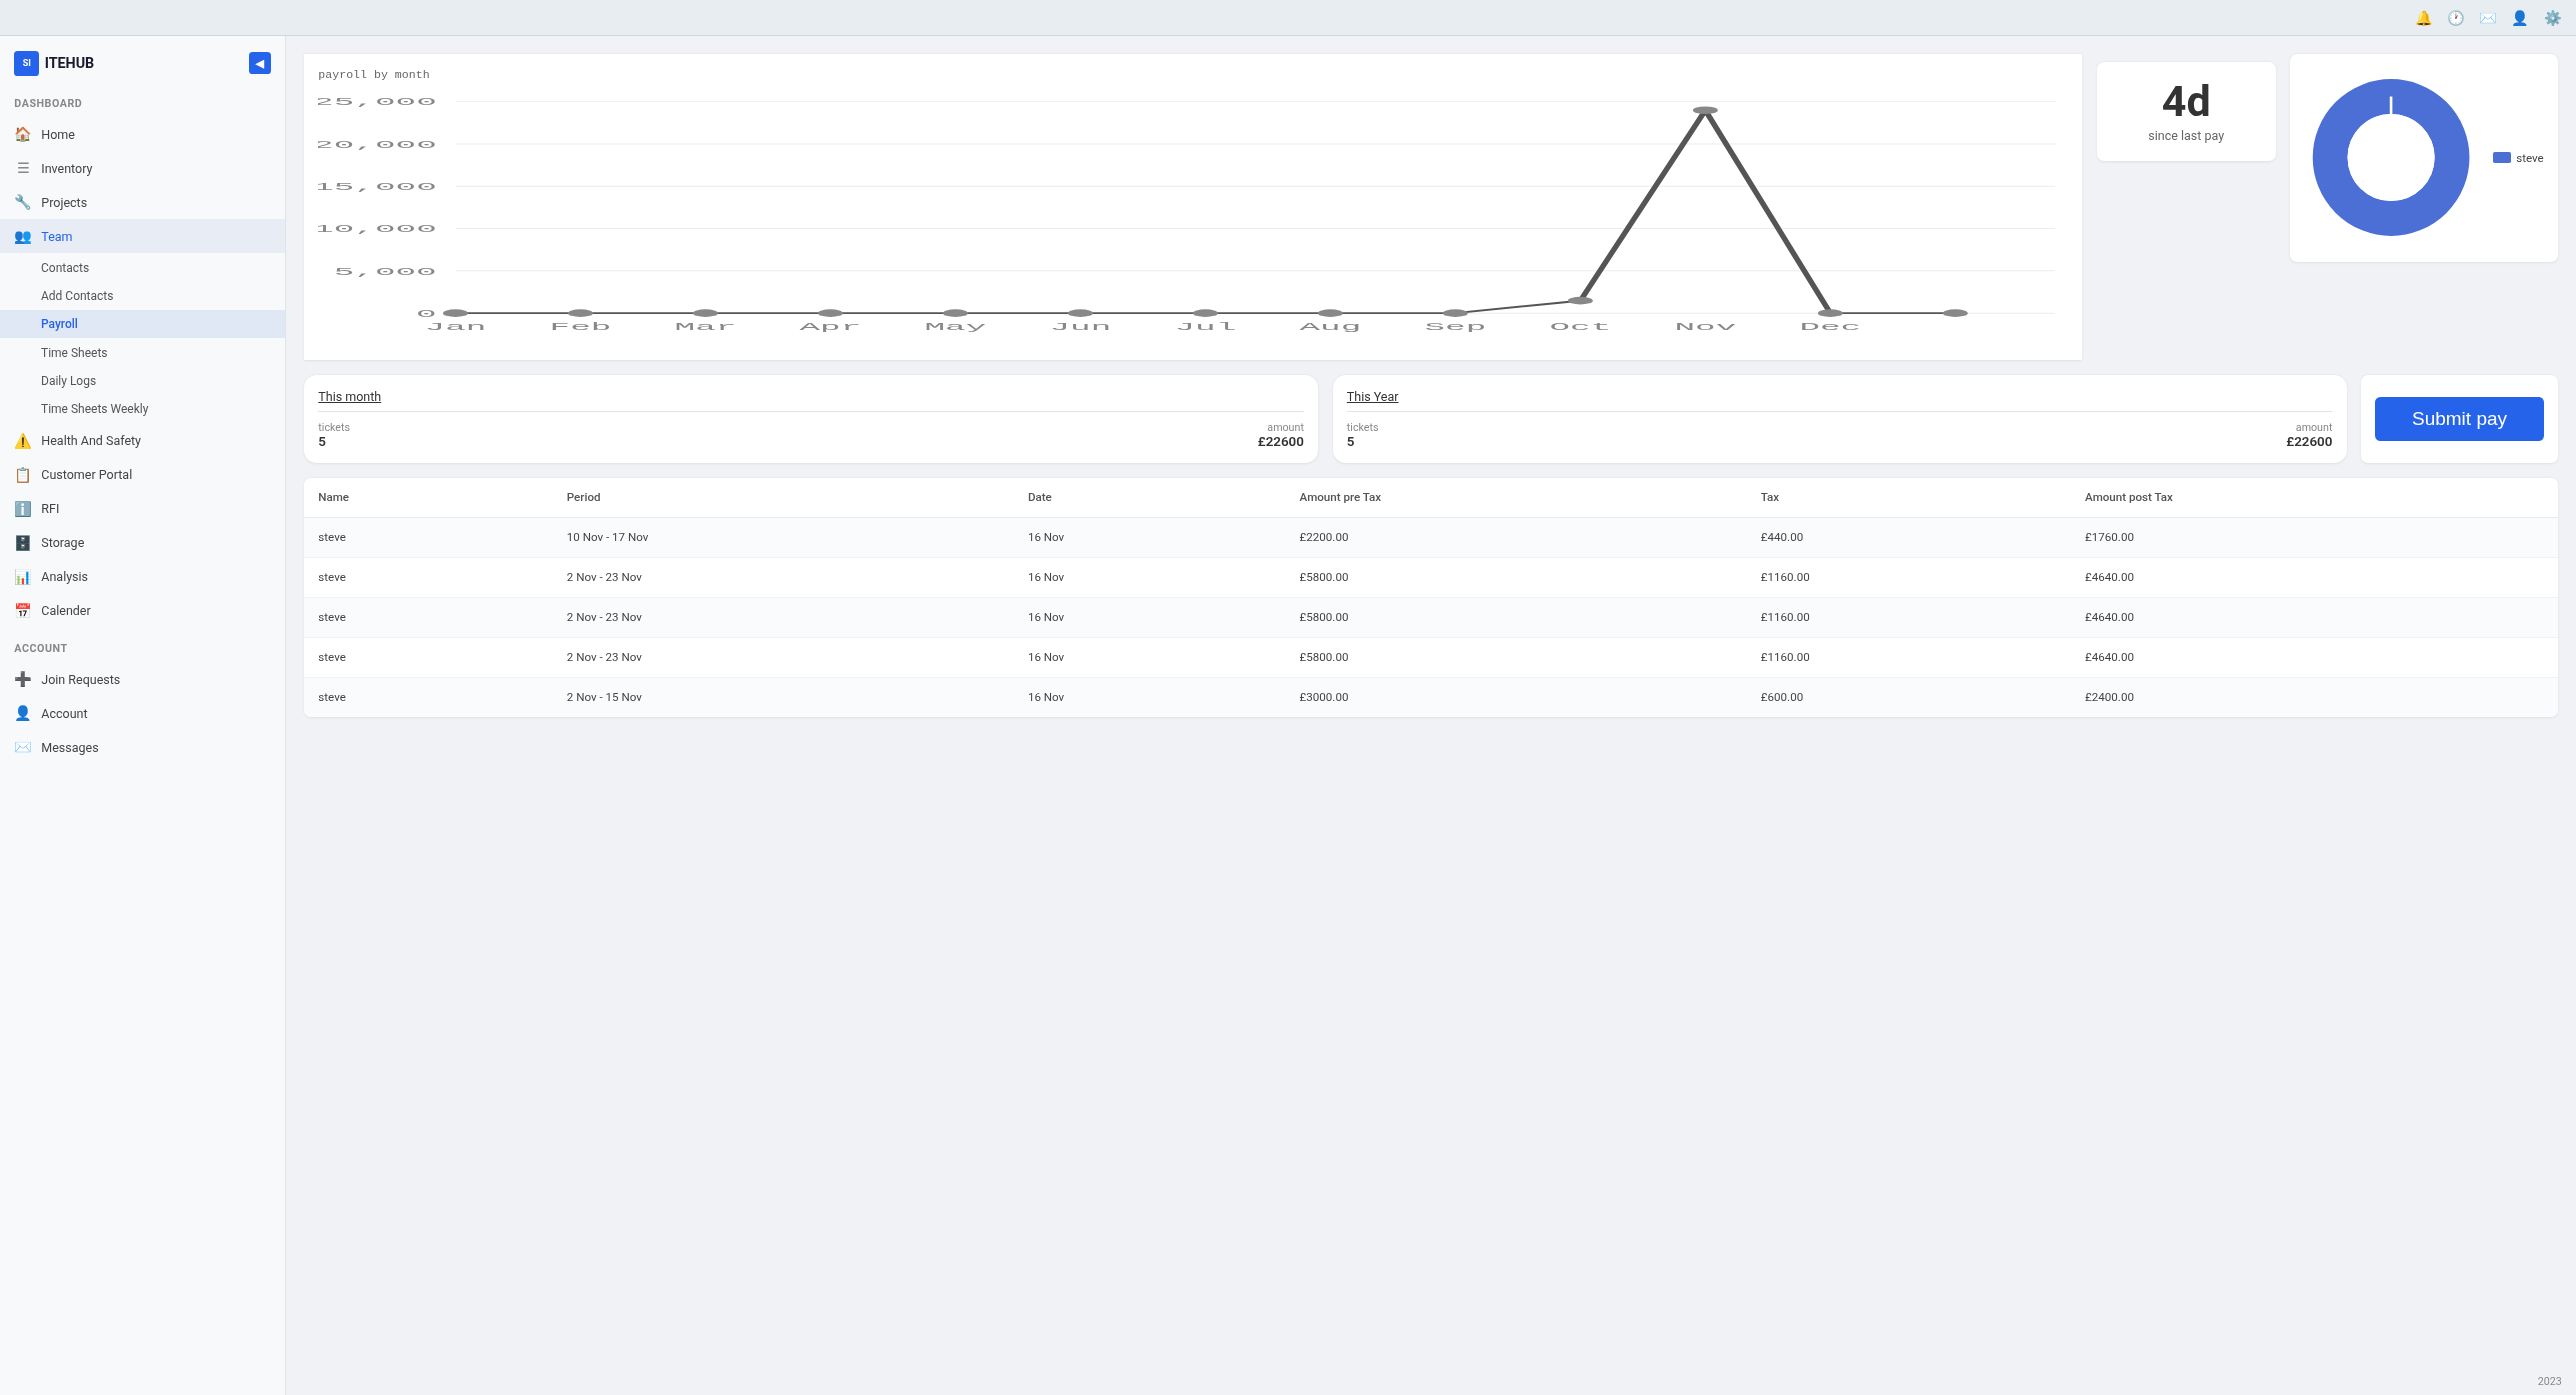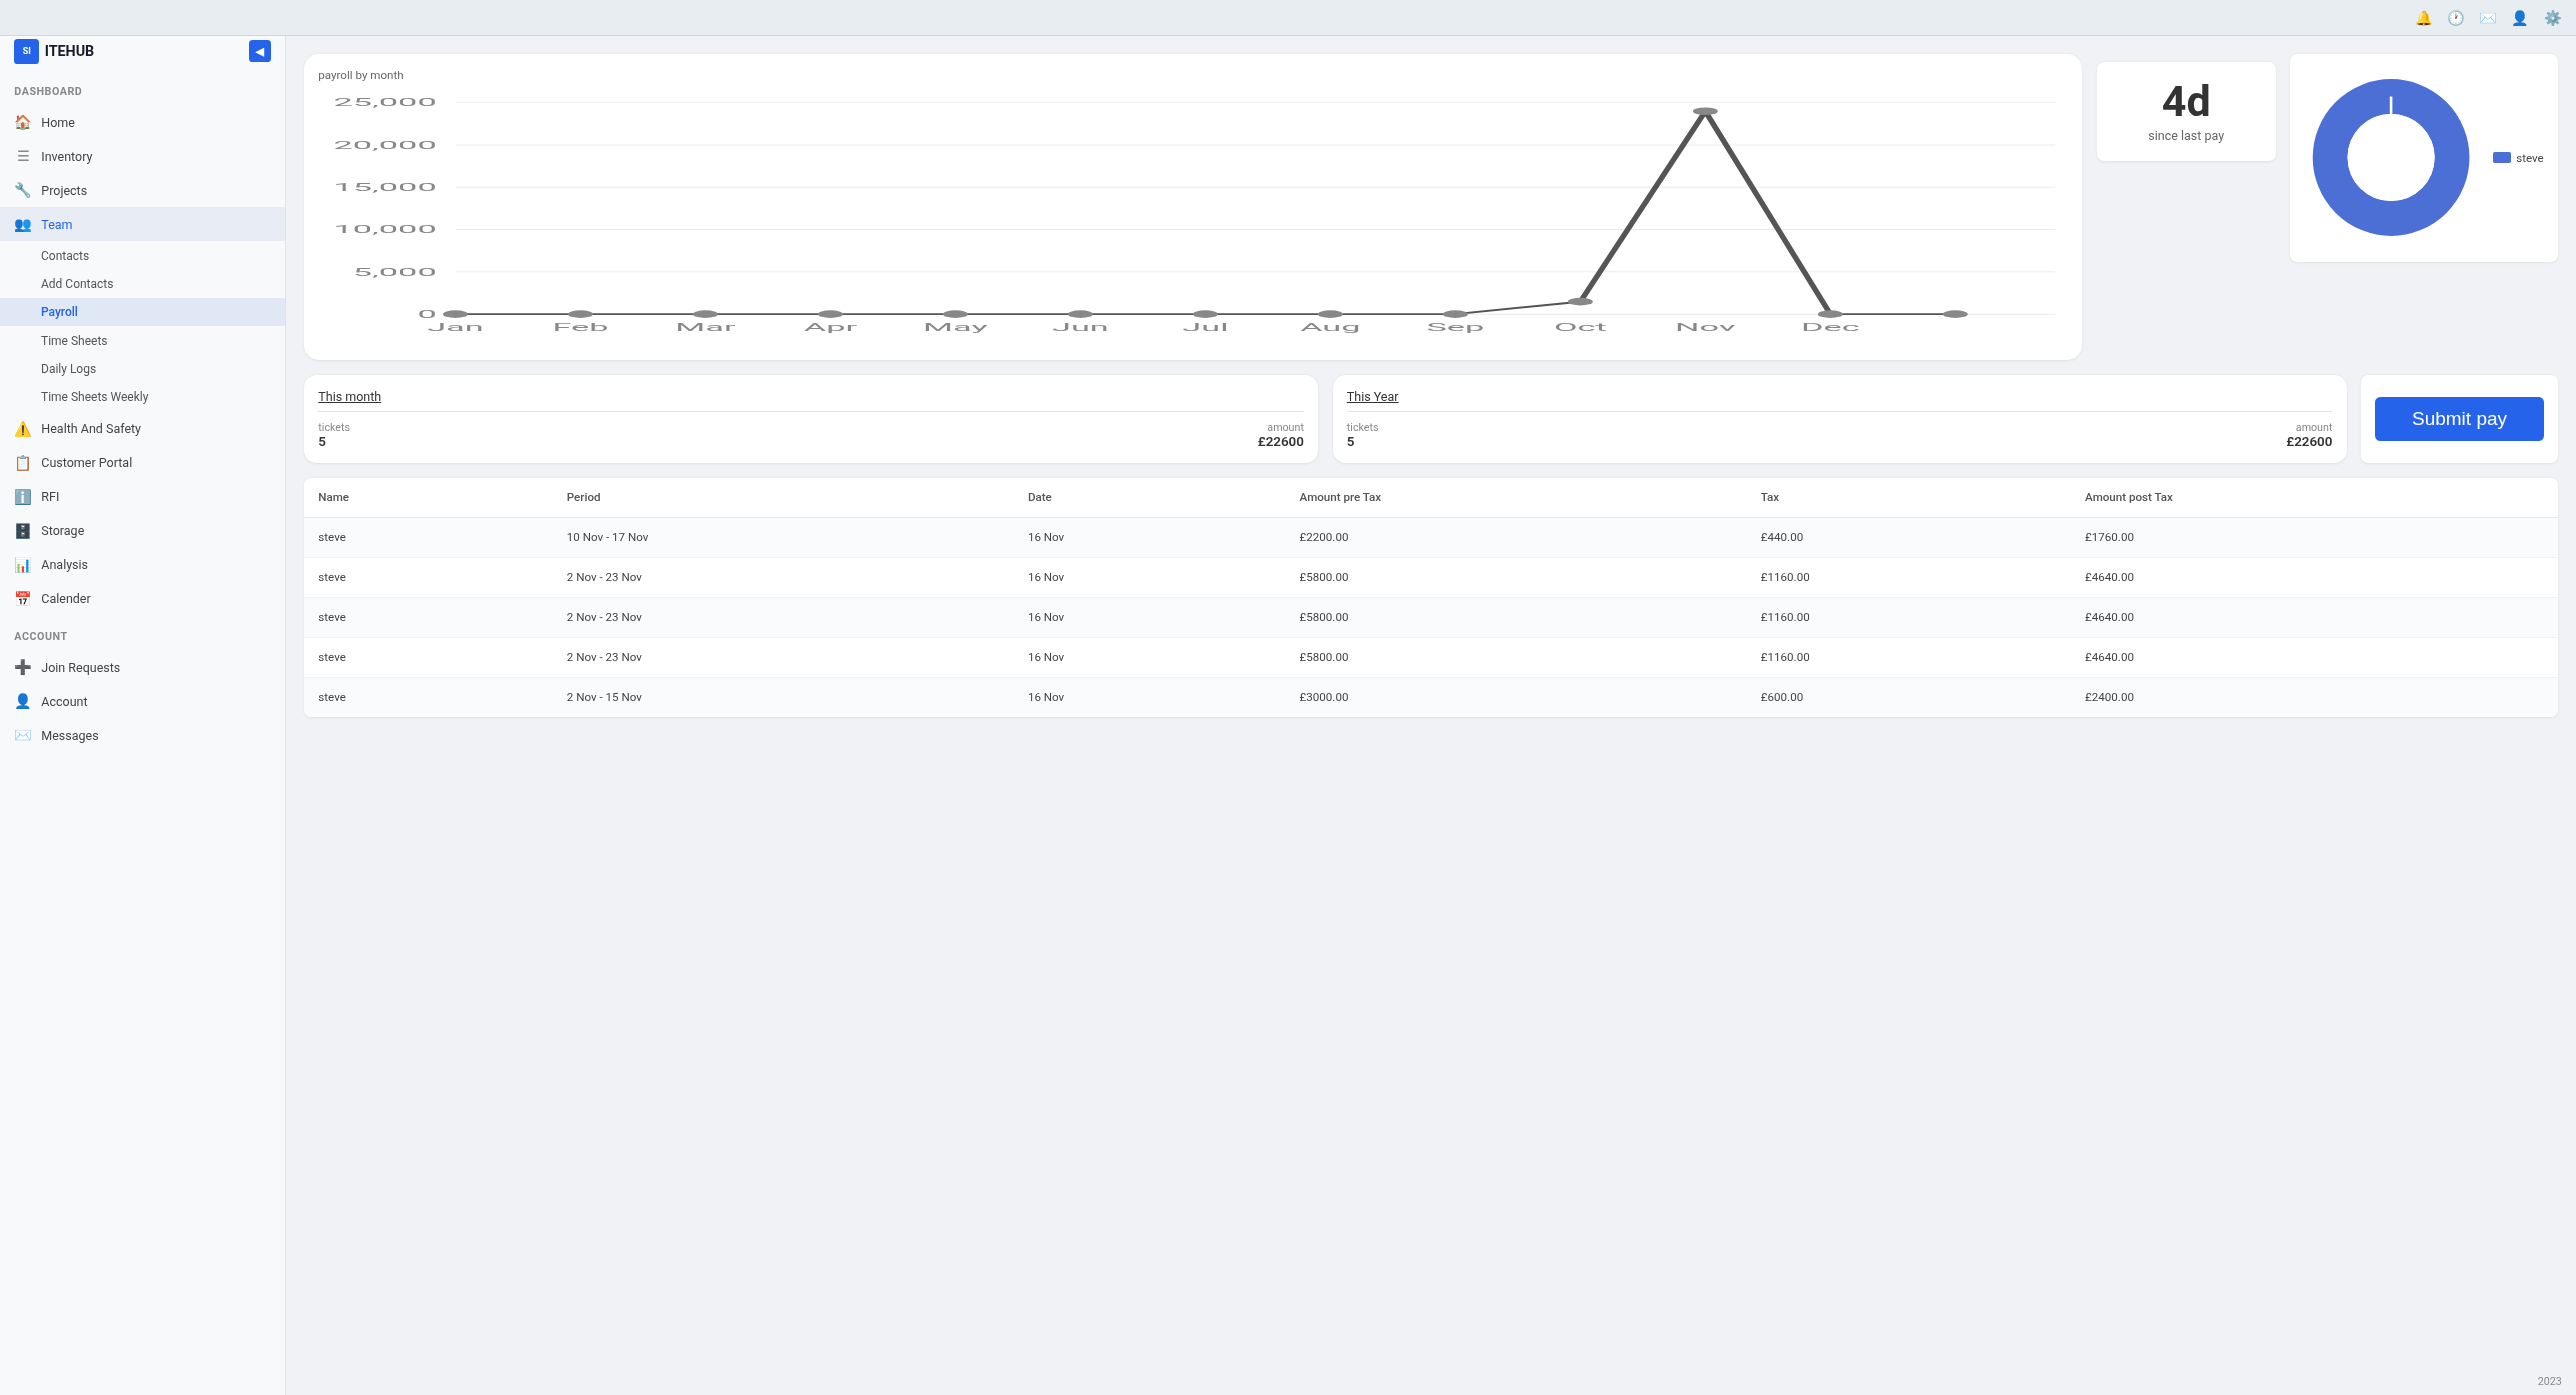--- a/index.html
+++ b/index.html
@@ -9,21 +9,21 @@
     .top-header {
       position: fixed; top: 0; left: 0; right: 0; height: 36px;
       background: #e8edf2; display: flex; align-items: center; justify-content: flex-end;
       padding: 0 14.3px; gap: 14.3px; z-index: 100; border-bottom: 0.9px solid #d0d7de;
     }
     .top-header-icon { color: #666; font-size: 14.3px; cursor: pointer; }
 
     
     .sidebar {
       width: 286px; min-width: 286px; background: #f8f9fb; border-right: 0.9px solid #e0e4e8;
-      height: 100vh; overflow-y: auto; padding-top: 28px; flex-shrink: 0;
+      height: 100vh; overflow-y: auto; padding-top: 40px; flex-shrink: 0;
     }
     .sidebar-logo {
       display: flex; align-items: center; padding: 10.7px 14.3px 7.2px 14.3px; gap: 5.4px;
       font-weight: 700; font-size: 14.3px; color: #1a1a2e;
     }
     .sidebar-logo-icon {
       width: 25px; height: 25px; background: #2563eb; color: white;
       display: flex; align-items: center; justify-content: center;
       font-size: 9px; font-weight: 700; border-radius: 3.6px;
     }
@@ -60,22 +60,23 @@
       padding: 18px; display: flex; flex-direction: column; gap: 14.3px;
     }
 
     
     .top-row {
       display: grid; grid-template-columns: 1fr 179px 268px; gap: 14.3px; align-items: start;
     }
 
     
     .card {
-      background: white; border-radius: 15px; padding: 14.3px;
+      background: white; border-radius: 1px; padding: 14.3px;
       box-shadow: 0 0.9px 2.7px rgba(0,0,0,0.08);
+      font-family: Liberation Mono, monospace;
     }
     .chart-card { padding: 14.3px; }
     .chart-title { font-size: 11.6px; color: #666; margin-bottom: 10.7px; }
 
     
     .chart-svg { width: 100%; height: 250px; }
 
     
     .stats-column { display: flex; flex-direction: column; gap: 13px; margin-top: 8px; }
     .stat-card {

